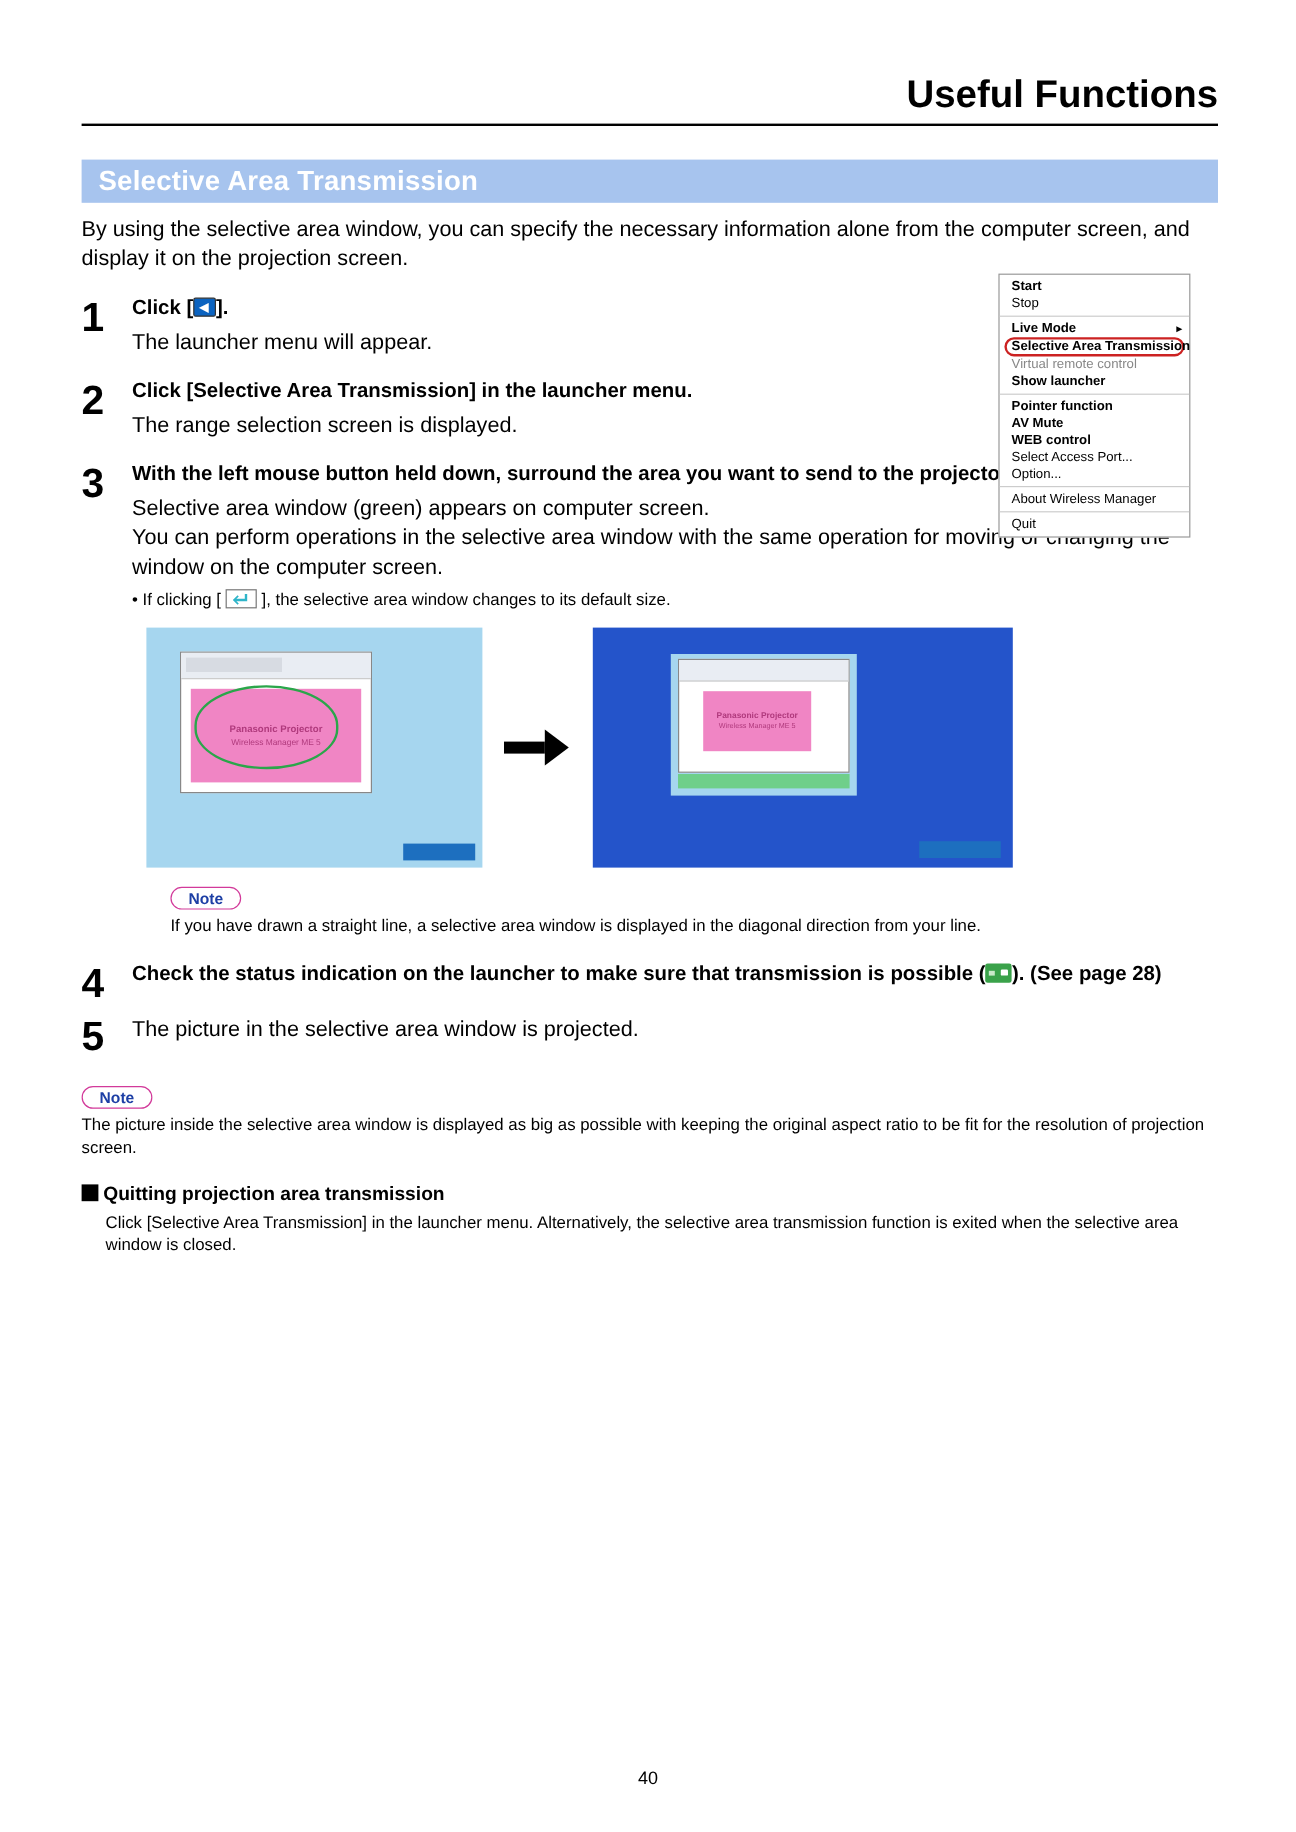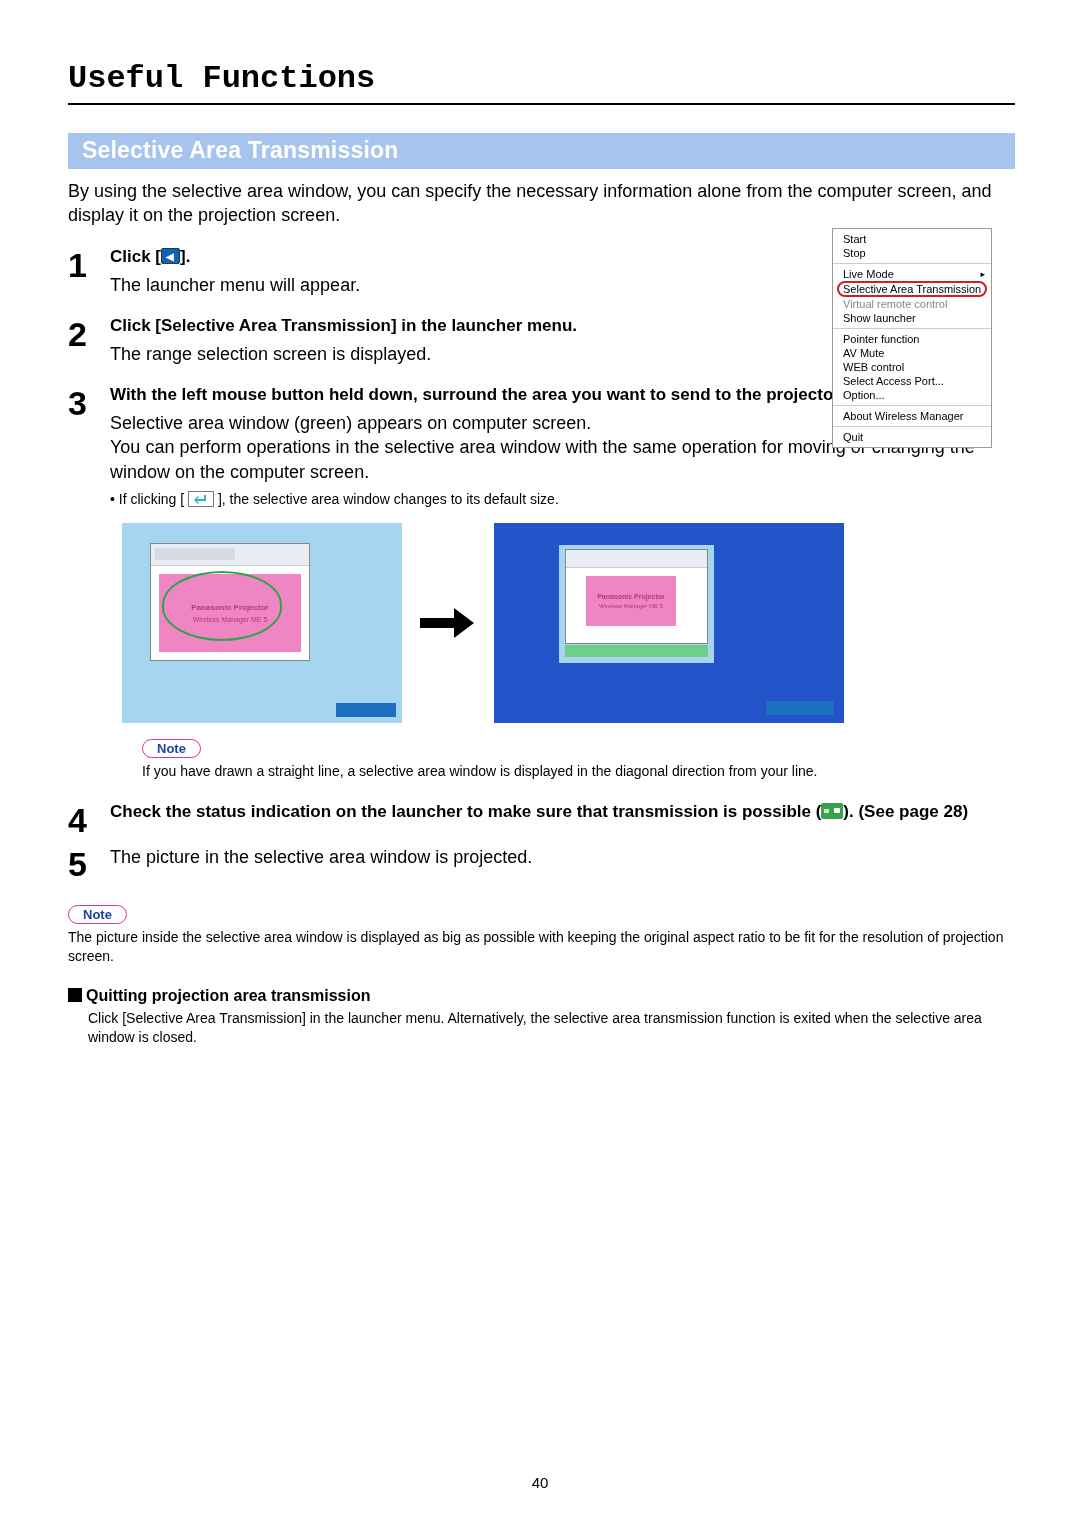--- a/index.html
+++ b/index.html
@@ -6,24 +6,25 @@
   body {
     width: 1080px;
     height: 1527px;
     background: #fff;
     font-family: Arial, Helvetica, sans-serif;
     color: #000;
     position: relative;
     padding: 60px 65px 0 68px;
   }
   .title {
-    font-family: Liberation Mono, monospace;
+    font-family: Liberation Sans, sans-serif;
     font-size: 32px;
     font-weight: bold;
     margin-bottom: 6px;
+    text-align: right;
   }
   .title-rule {
     border: none;
     border-top: 2px solid #000;
     margin-bottom: 28px;
   }
   .section-bar {
     background: #a7c4ee;
     color: #fff;
     font-size: 23px;
@@ -131,21 +132,21 @@
     font-size: 11px;
     background: #fff;
   }
   .launcher-menu .grp { border-bottom: 1px solid #ccc; padding: 3px 0; }
   .launcher-menu .grp:last-child { border-bottom: none; }
   .launcher-menu .itm {
     padding: 1px 8px 1px 10px;
     white-space: nowrap;
     position: relative;
   }
-  .launcher-menu .itm.bold { font-weight: normal; }
+  .launcher-menu .itm.bold { font-weight: bold; }
   .launcher-menu .itm.dim { color: #888; }
   .launcher-menu .itm .arrow {
     position: absolute; right: 6px; top: 2px; font-size: 9px;
   }
   .launcher-menu .circled {
     border: 2px solid #c22;
     border-radius: 12px;
     margin: 0 4px;
     padding: 0 4px;
   }

